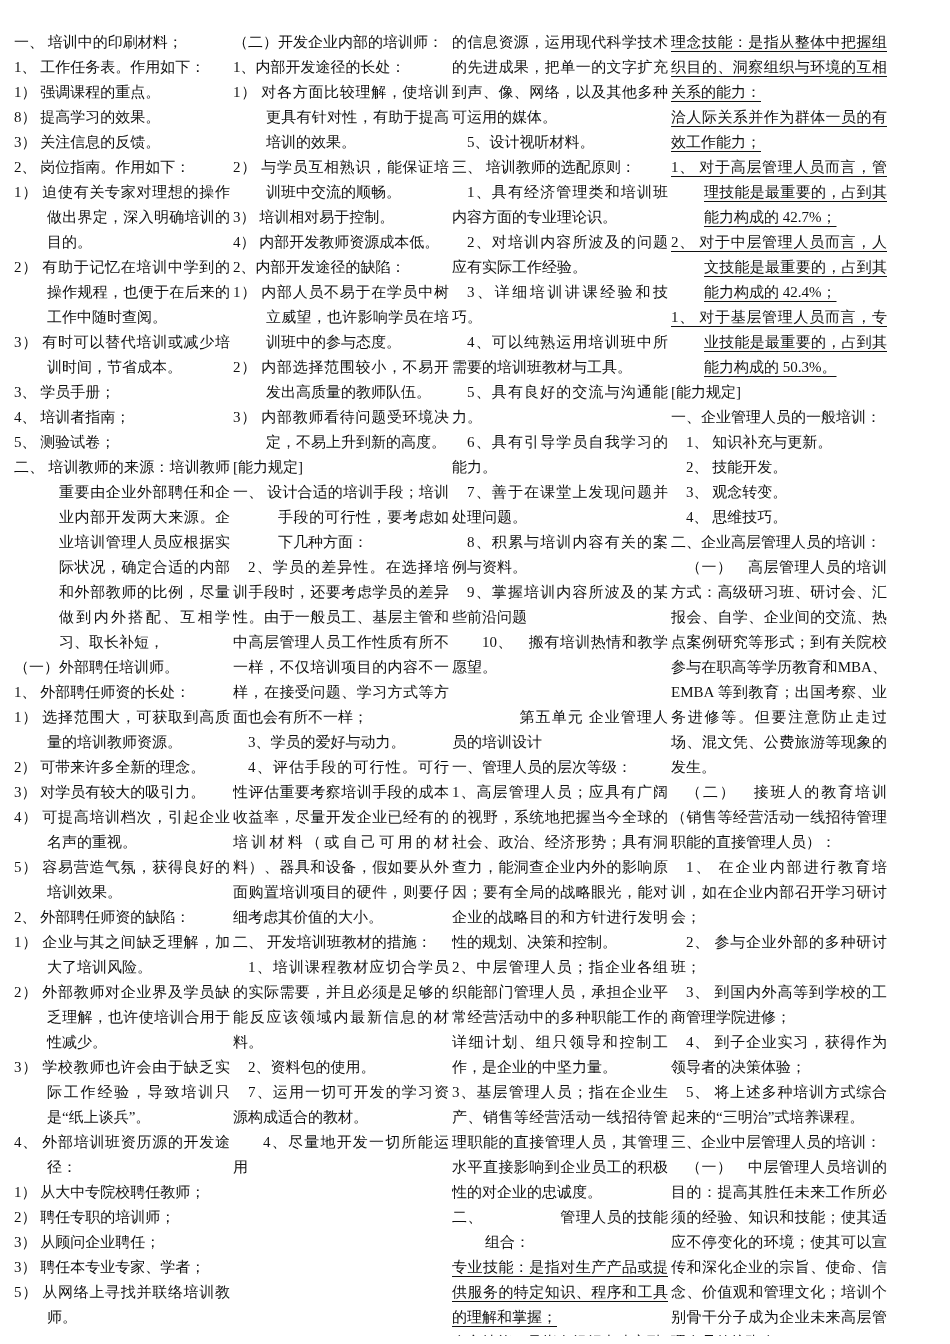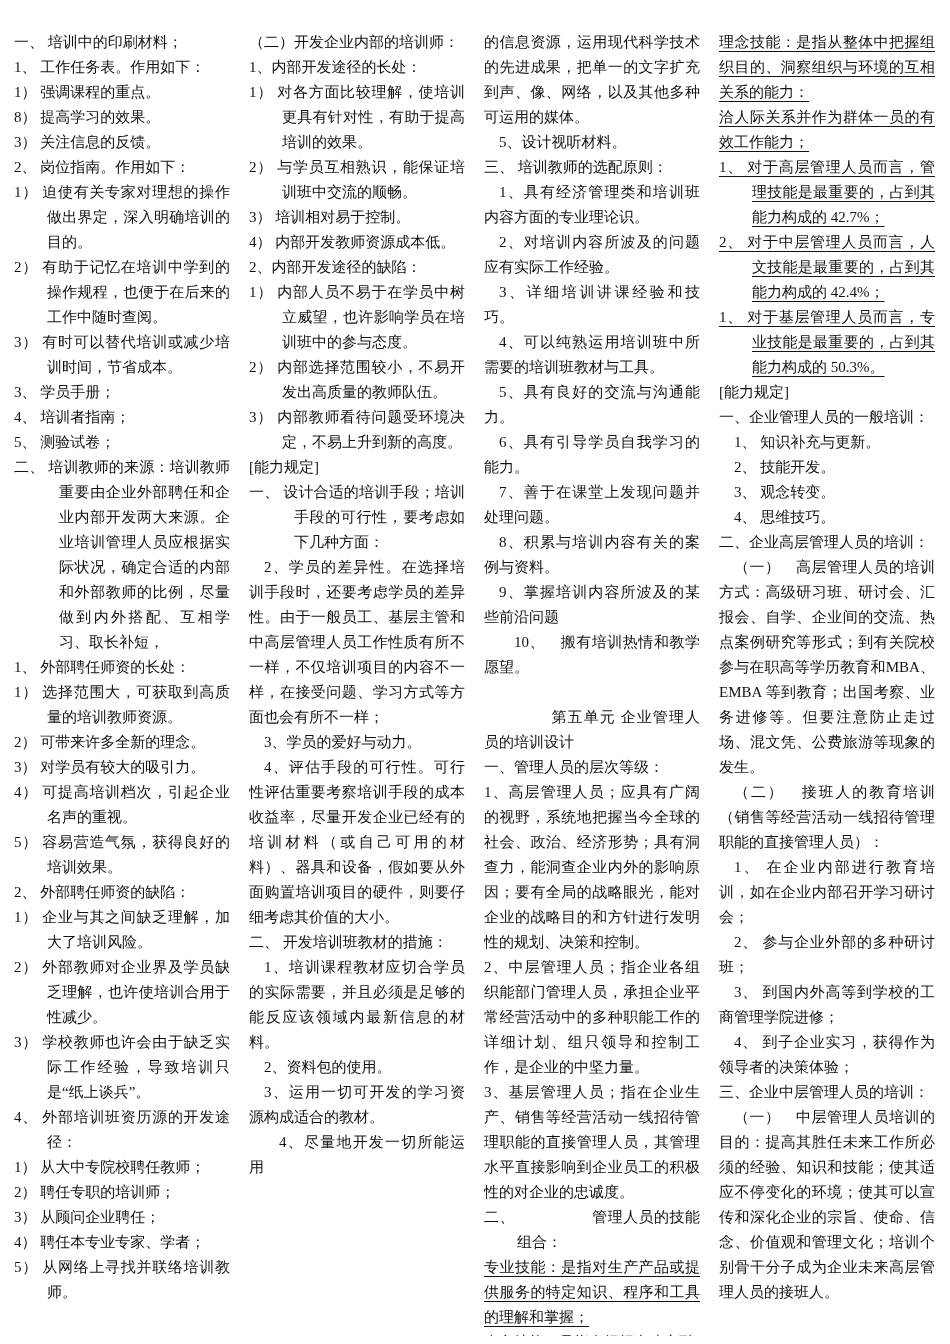--- a/index.html
+++ b/index.html
@@ -7,21 +7,21 @@
     width: 950px; height: 1344px;
     background: #ffffff;
     overflow: hidden;
     font-family: "Liberation Serif", "DejaVu Serif", serif;
   }
   .page {
     width: 950px; height: 1344px;
     background: #ffffff;
     display: flex;
     padding: 30px 12px 8px 14px;
-    gap: 19px;
+    gap: 3px;
     overflow: hidden;
   }
   .column {
     flex: 0 0 216px;
     width: 216px;
     font-size: 15px;
     line-height: 25px;
     color: #111111;
     text-align: justify;
     overflow: hidden;
@@ -46,35 +46,36 @@
       <p class="hang">8） 提高学习的效果。</p>
       <p class="hang">3） 关注信息的反馈。</p>
       <p class="hang">2、 岗位指南。作用如下：</p>
       <p class="hang">1） 迫使有关专家对理想的操作做出界定，深入明确培训的目的。</p>
       <p class="hang">2） 有助于记忆在培训中学到的操作规程，也便于在后来的工作中随时查阅。</p>
       <p class="hang">3） 有时可以替代培训或减少培训时间，节省成本。</p>
       <p class="hang">3、 学员手册；</p>
       <p class="hang">4、 培训者指南；</p>
       <p class="hang">5、 测验试卷；</p>
       <p class="hang3">二、 培训教师的来源：培训教师重要由企业外部聘任和企业内部开发两大来源。企业培训管理人员应根据实际状况，确定合适的内部和外部教师的比例，尽量做到内外搭配、互相学习、取长补短，</p>
+      <p>（一）外部聘任培训师。</p>
       <p class="hang">1、 外部聘任师资的长处：</p>
       <p class="hang">1） 选择范围大，可获取到高质量的培训教师资源。</p>
       <p class="hang">2） 可带来许多全新的理念。</p>
       <p class="hang">3） 对学员有较大的吸引力。</p>
       <p class="hang">4） 可提高培训档次，引起企业名声的重视。</p>
       <p class="hang">5） 容易营造气氛，获得良好的培训效果。</p>
       <p class="hang">2、 外部聘任师资的缺陷：</p>
       <p class="hang">1） 企业与其之间缺乏理解，加大了培训风险。</p>
       <p class="hang">2） 外部教师对企业界及学员缺乏理解，也许使培训合用于性减少。</p>
       <p class="hang">3） 学校教师也许会由于缺乏实际工作经验，导致培训只是“纸上谈兵”。</p>
       <p class="hang">4、 外部培训班资历源的开发途径：</p>
       <p class="hang">1） 从大中专院校聘任教师；</p>
       <p class="hang">2） 聘任专职的培训师；</p>
       <p class="hang">3） 从顾问企业聘任；</p>
-      <p class="hang">4） 聘任本专业专家、学者；</p>
+      <p class="hang">3） 聘任本专业专家、学者；</p>
       <p class="hang">5） 从网络上寻找并联络培训教师。</p>
     </div>
   <div class="column">
       <p>（二）开发企业内部的培训师：</p>
       <p class="hang">1、内部开发途径的长处：</p>
       <p class="hang">1） 对各方面比较理解，使培训更具有针对性，有助于提高培训的效果。</p>
       <p class="hang">2） 与学员互相熟识，能保证培训班中交流的顺畅。</p>
       <p class="hang">3） 培训相对易于控制。</p>
       <p class="hang">4） 内部开发教师资源成本低。</p>
       <p class="hang">2、内部开发途径的缺陷：</p>
@@ -82,21 +83,21 @@
       <p class="hang">2） 内部选择范围较小，不易开发出高质量的教师队伍。</p>
       <p class="hang">3） 内部教师看待问题受环境决定，不易上升到新的高度。</p>
       <p>[能力规定]</p>
       <p class="hang3">一、 设计合适的培训手段；培训手段的可行性，要考虑如下几种方面：</p>
       <p class="first1">2、学员的差异性。在选择培训手段时，还要考虑学员的差异性。由于一般员工、基层主管和中高层管理人员工作性质有所不一样，不仅培训项目的内容不一样，在接受问题、学习方式等方面也会有所不一样；</p>
       <p class="first1">3、学员的爱好与动力。</p>
       <p class="first1">4、评估手段的可行性。可行性评估重要考察培训手段的成本收益率，尽量开发企业已经有的培训材料（或自己可用的材料）、器具和设备，假如要从外面购置培训项目的硬件，则要仔细考虑其价值的大小。</p>
       <p class="hang">二、 开发培训班教材的措施：</p>
       <p class="first1">1、培训课程教材应切合学员的实际需要，并且必须是足够的能反应该领域内最新信息的材料。</p>
       <p class="first1">2、资料包的使用。</p>
-      <p class="first1">3、运用一切可开发的学习资源构成适合的教材。</p>
+      <p class="first1">7、运用一切可开发的学习资源构成适合的教材。</p>
       <p class="first2">4、尽量地开发一切所能运用</p>
     </div>
   <div class="column">
       <p>的信息资源，运用现代科学技术的先进成果，把单一的文字扩充到声、像、网络，以及其他多种可运用的媒体。</p>
       <p class="first1">5、设计视听材料。</p>
       <p class="hang">三、 培训教师的选配原则：</p>
       <p class="first1">1、具有经济管理类和培训班内容方面的专业理论识。</p>
       <p class="first1">2、对培训内容所波及的问题应有实际工作经验。</p>
       <p class="first1">3、详细培训讲课经验和技巧。</p>
       <p class="first1">4、可以纯熟运用培训班中所需要的培训班教材与工具。</p>
@@ -128,16 +129,17 @@
       <p class="first1">2、 技能开发。</p>
       <p class="first1">3、 观念转变。</p>
       <p class="first1">4、 思维技巧。</p>
       <p>二、企业高层管理人员的培训：</p>
       <p class="first1">（一）　高层管理人员的培训方式：高级研习班、研讨会、汇报会、自学、企业间的交流、热点案例研究等形式；到有关院校参与在职高等学历教育和MBA、EMBA 等到教育；出国考察、业务进修等。但要注意防止走过场、混文凭、公费旅游等现象的发生。</p>
       <p class="first1">（二）　接班人的教育培训（销售等经营活动一线招待管理职能的直接管理人员）：</p>
       <p class="first1">1、 在企业内部进行教育培训，如在企业内部召开学习研讨会；</p>
       <p class="first1">2、 参与企业外部的多种研讨班；</p>
       <p class="first1">3、 到国内外高等到学校的工商管理学院进修；</p>
       <p class="first1">4、 到子企业实习，获得作为领导者的决策体验；</p>
+      <p class="first1">5、 将上述多种培训方式综合起来的“三明治”式培养课程。</p>
       <p>三、企业中层管理人员的培训：</p>
       <p class="first1">（一）　中层管理人员培训的目的：提高其胜任未来工作所必须的经验、知识和技能；使其适应不停变化的环境；使其可以宣传和深化企业的宗旨、使命、信念、价值观和管理文化；培训个别骨干分子成为企业未来高层管理人员的接班人。</p>
     </div>
 </div>
 
 </body></html>

